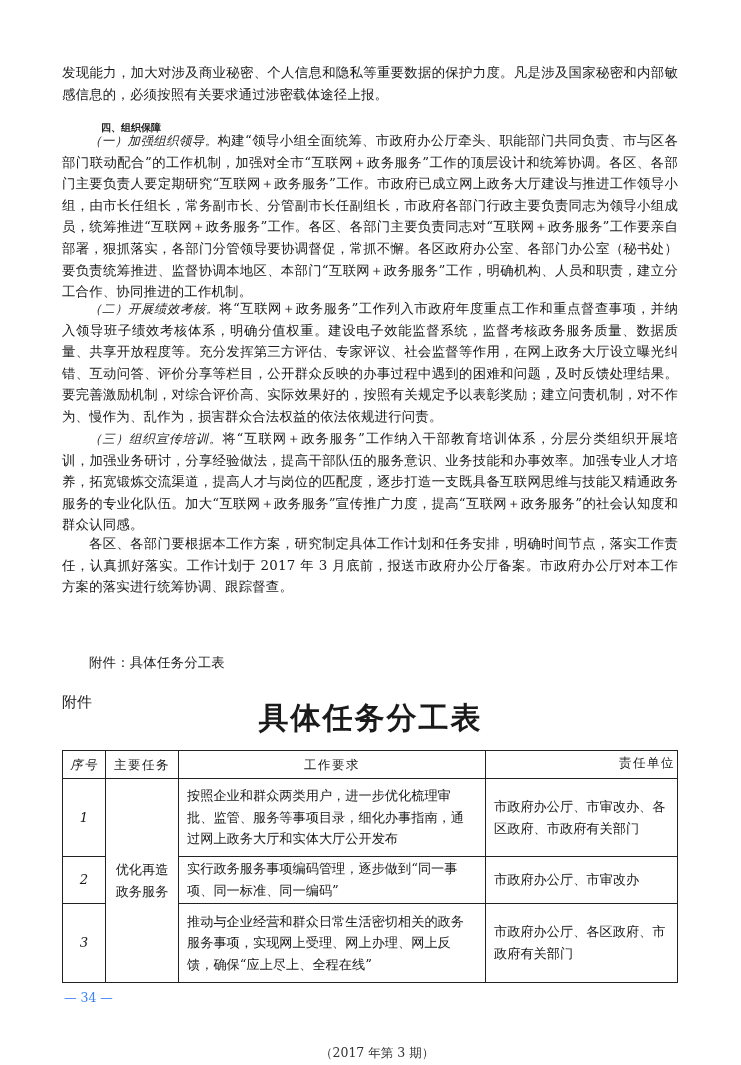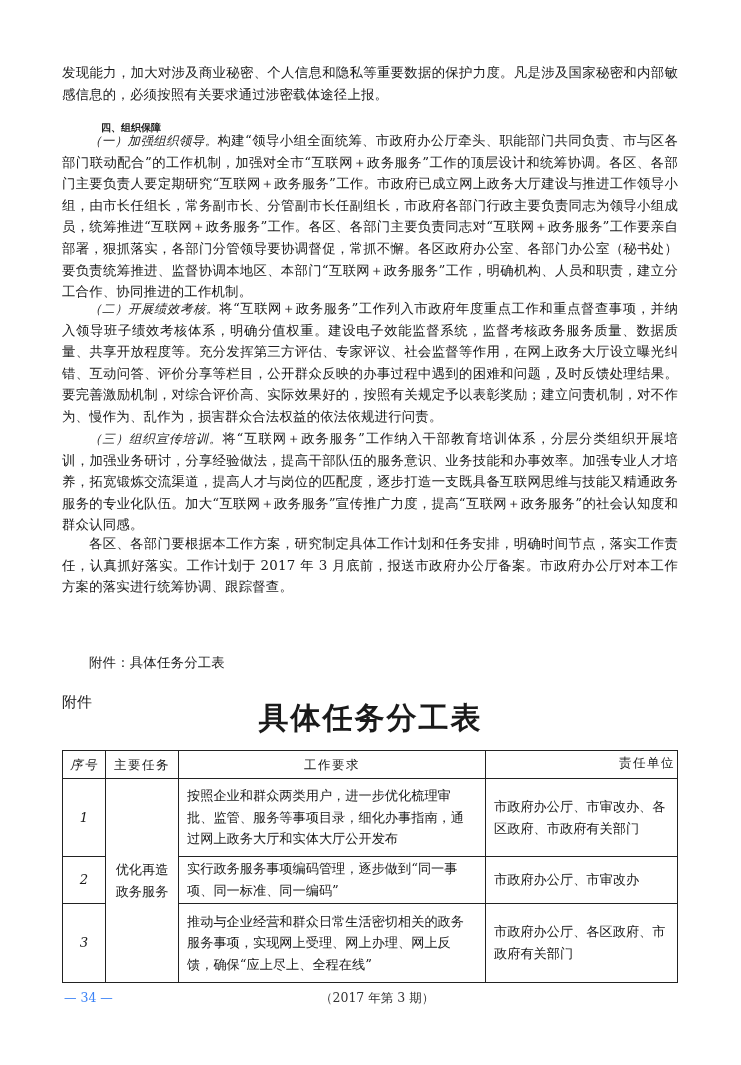--- a/index.html
+++ b/index.html
@@ -50,21 +50,21 @@
     .c-task { width: 56px; text-align: center; }
     .c-req { width: 290px; text-align: left; margin-left: 32px; }
     .c-unit { text-align: left; }
     tr.r1 td { height: 77px; }
     tr.r2 td { height: 46px; }
     tr.r3 td { height: 78px; }
     .footer-page {
       position: absolute; left: 64px; top: 990px; font-size: 12.5px; color: #3b82f6;
     }
     .footer-issue {
-      position: absolute; left: 320px; top: 990px; font-size: 12.5px; color: #333;
+      position: absolute; left: 320px; top: 1045px; font-size: 12.5px; color: #333;
     }
   </style>
 </head>
 <body>
 
 <p class="para" style="top:62px;">发现能力，加大对涉及商业秘密、个人信息和隐私等重要数据的保护力度。凡是涉及国家秘密和内部敏感信息的，必须按照有关要求通过涉密载体途径上报。</p>
 
 <h3 class="heading">四、组织保障</h3>
 
 <p class="para indent" style="top:130px;"><span class="kai">（一）加强组织领导。</span><span>构建“领导小组全面统筹、市政府办公厅牵头、职能部门共同负责、市与区各部门联动配合”的工作机制，加强对全市“互联网＋政务服务”工作的顶层设计和统筹协调。各区、各部门主要负责人要定期研究“互联网＋政务服务”工作。市政府已成立网上政务大厅建设与推进工作领导小组，由市长任组长，常务副市长、分管副市长任副组长，市政府各部门行政主要负责同志为领导小组成员，统筹推进“互联网＋政务服务”工作。各区、各部门主要负责同志对“互联网＋政务服务”工作要亲自部署，狠抓落实，各部门分管领导要协调督促，常抓不懈。各区政府办公室、各部门办公室（秘书处）要负责统筹推进、监督协调本地区、本部门“互联网＋政务服务”工作，明确机构、人员和职责，建立分工合作、协同推进的工作机制。</span></p>

